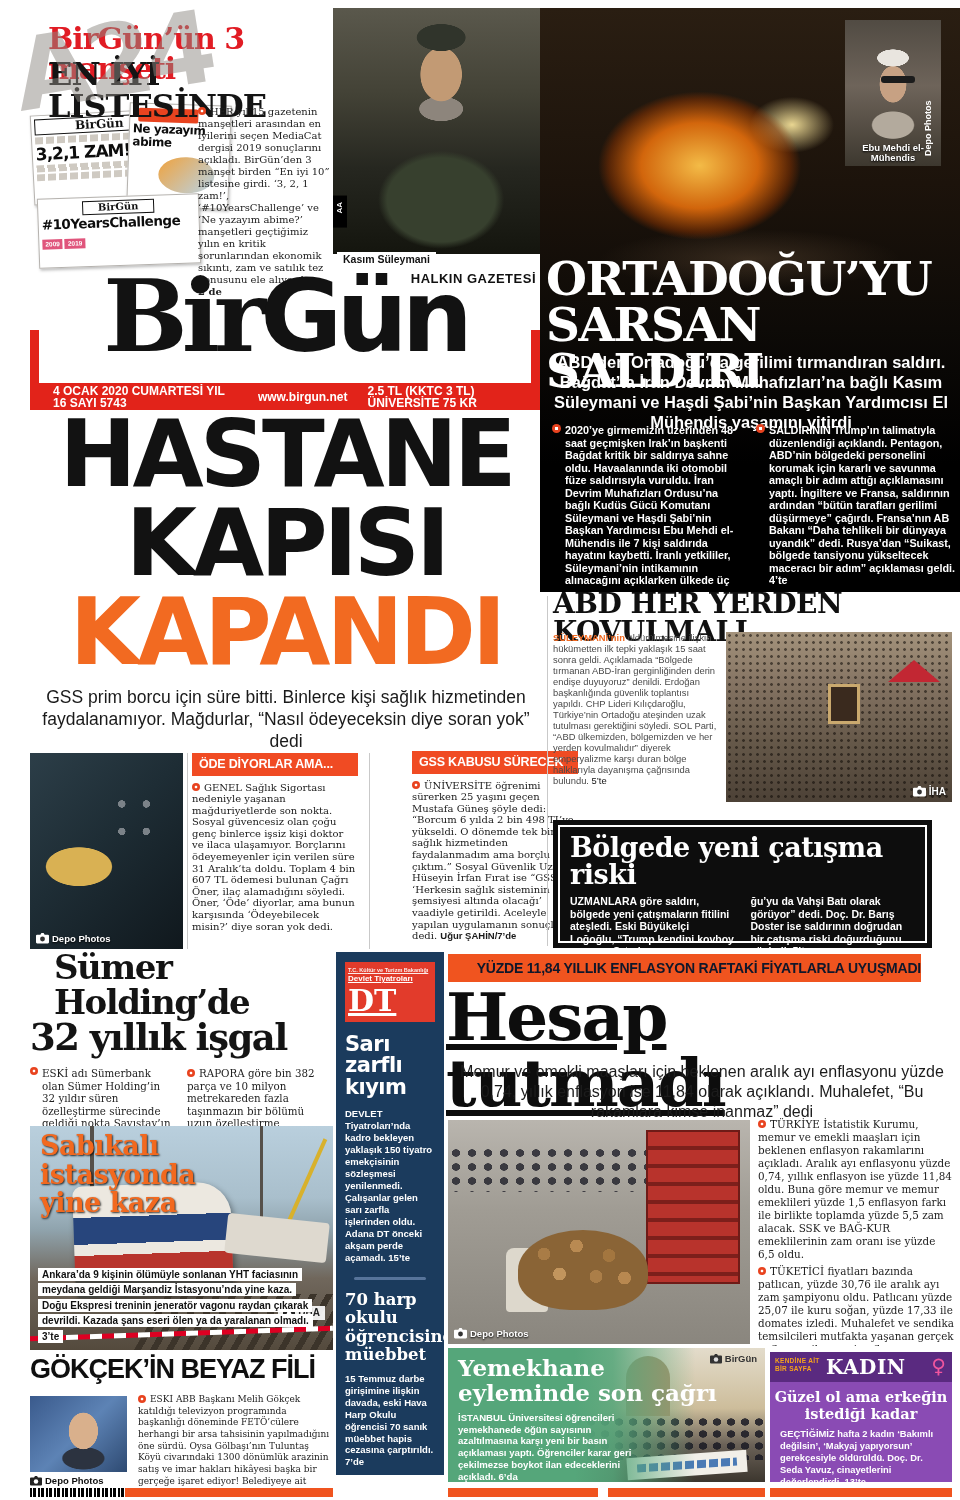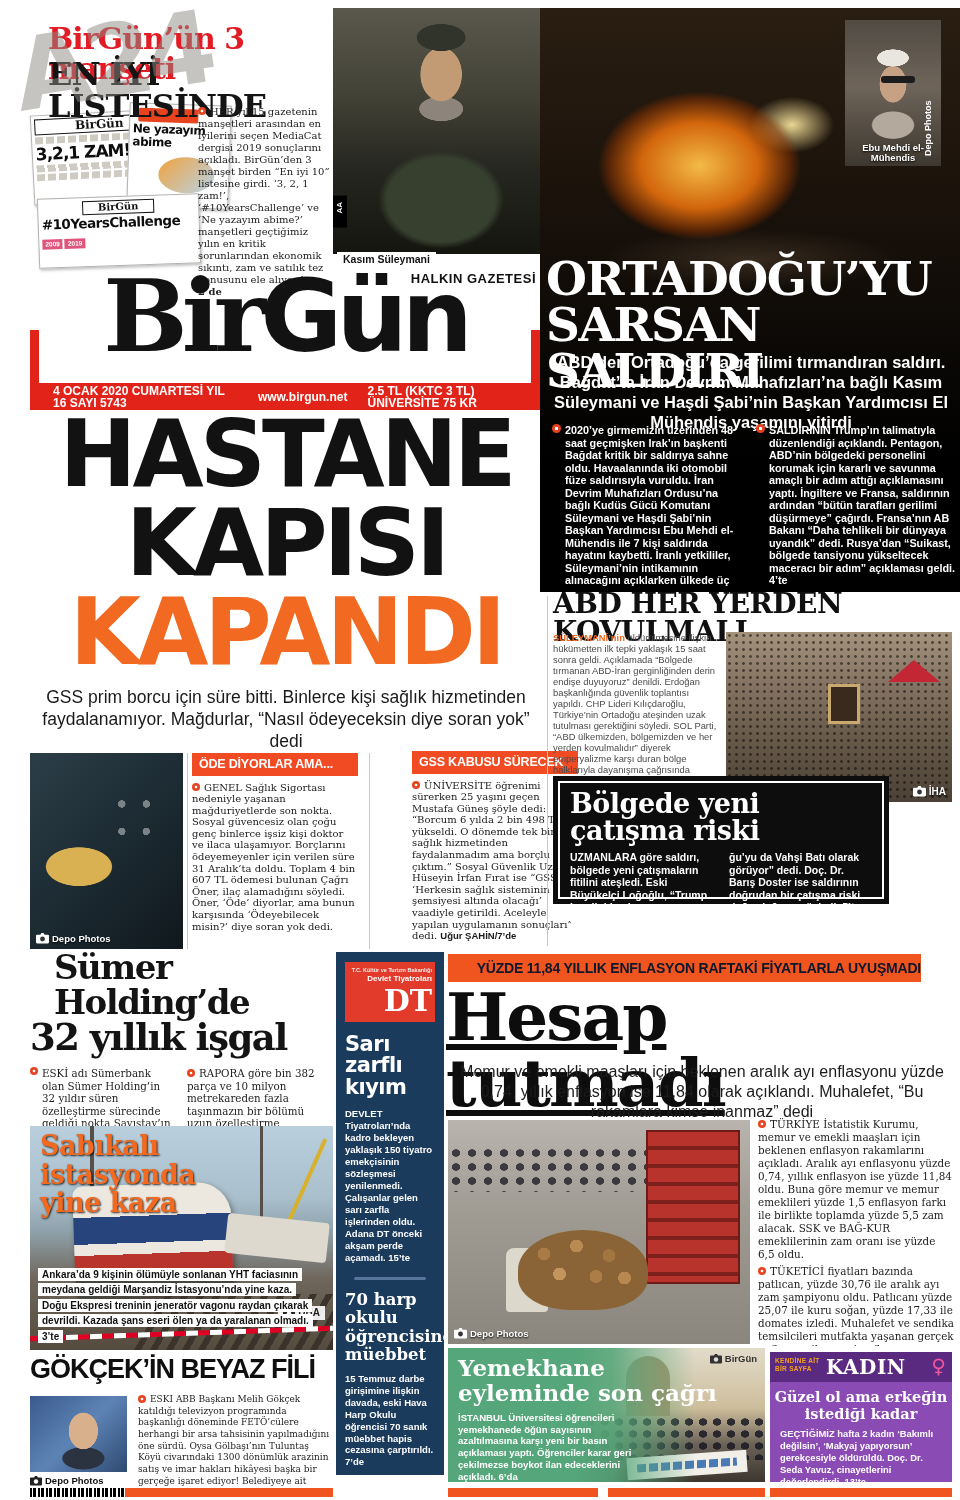--- a/index.html
+++ b/index.html
@@ -104,37 +104,37 @@
   .abd-photo{position:absolute;left:173px;top:42px;width:226px;height:170px;overflow:hidden;
       background-image:radial-gradient(rgba(15,10,6,.55) 1.3px,transparent 1.5px),
         linear-gradient(180deg,#a4937c 0%,#857463 30%,#655849 65%,#4c4136 100%);
       background-size:7px 7px,100% 100%;}
   .tent{position:absolute;right:12px;top:28px;width:0;height:0;border-left:26px solid transparent;
         border-right:26px solid transparent;border-bottom:22px solid #c22733;}
   .frame{position:absolute;left:102px;top:52px;width:26px;height:34px;background:#3a2a1e;border:3px solid #caa96e;}
   .iha{position:absolute;right:6px;bottom:5px;color:#fff;font:700 10px/1 "Liberation Sans",sans-serif;text-shadow:0 1px 2px #000;}
 
   
-  #bolgede{left:553px;top:776px;width:336px;height:128px;background:#0d0d0d;}
+  #bolgede{left:553px;top:820px;width:379px;height:128px;background:#0d0d0d;}
   .bol-inner{position:absolute;left:5px;right:5px;top:5px;bottom:5px;border:2px solid #fff;padding:7px 10px;box-sizing:border-box;}
   .bol-hl{font:700 27px/1 "DejaVu Serif",serif;color:#fff;letter-spacing:-0.5px;}
   .bol-cols{display:flex;gap:16px;margin-top:7px;}
   .bol-col{width:176px;font:700 10.5px/1.2 "Liberation Sans",sans-serif;color:#fff;}
 
   
   #sumer{left:30px;top:950px;width:302px;}
   .sum-h1{font:700 34px/1.02 "DejaVu Serif",serif;color:#141414;letter-spacing:-1.5px;margin-left:24px;}
   .sum-h2{font:700 37px/1.02 "DejaVu Serif",serif;color:#141414;letter-spacing:-1.5px;}
   .sum-cols{display:flex;gap:12px;margin-top:10px;}
   .sum-col{width:145px;font:400 10.3px/1.22 "DejaVu Serif",serif;color:#1d1d1d;}
   .sum-col .ref{font-weight:700;font-family:"Liberation Sans",sans-serif;font-size:9.8px;}
 
   
   #sari{left:336px;top:952px;width:108px;height:523px;background:#1b3b5d;color:#fff;padding:10px 9px;box-sizing:border-box;}
-  .dt{background:#e23b2b;padding:5px 3px 6px;text-align:right;}
+  .dt{background:#e23b2b;padding:5px 3px 6px;text-align:left;text-decoration:underline;}
   .dt-min{font:700 5.5px/1.2 "Liberation Sans",sans-serif;opacity:.9;}
   .dt-name{font:700 8px/1.3 "Liberation Sans",sans-serif;}
   .dt-dt{font:700 30px/1 "DejaVu Serif",serif;margin-top:2px;}
   .sari-hl{margin-top:12px;font:700 21px/1.02 "DejaVu Sans",sans-serif;letter-spacing:-0.5px;}
   .sari-body{margin-top:10px;font:700 9.5px/1.26 "Liberation Sans",sans-serif;}
   .sep{margin:13px auto 11px;width:72px;height:3px;background:#57749a;border-radius:2px;}
   .harp-hl{font:700 16.5px/1.12 "DejaVu Serif",serif;}
   .harp-body{margin-top:8px;font:600 9.5px/1.26 "Liberation Sans",sans-serif;}
   .harp-body .ref,.sari-body .ref{font-weight:800;}
 

